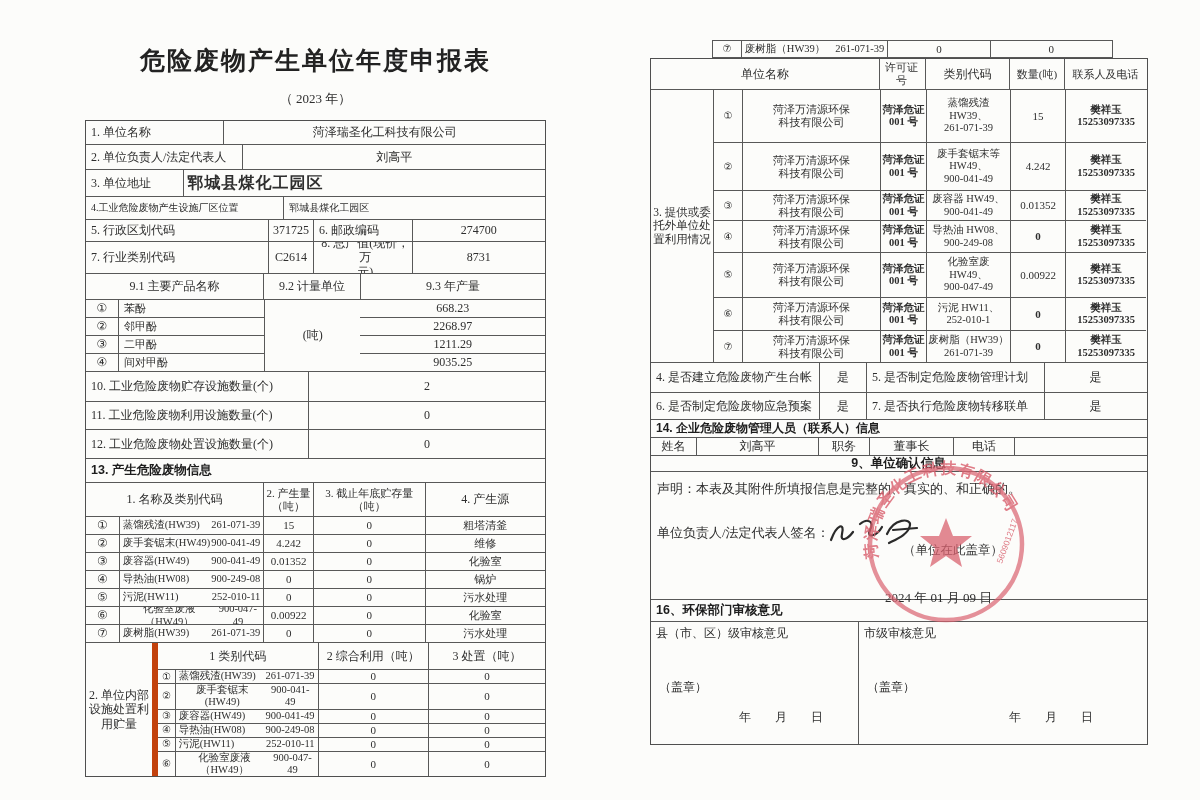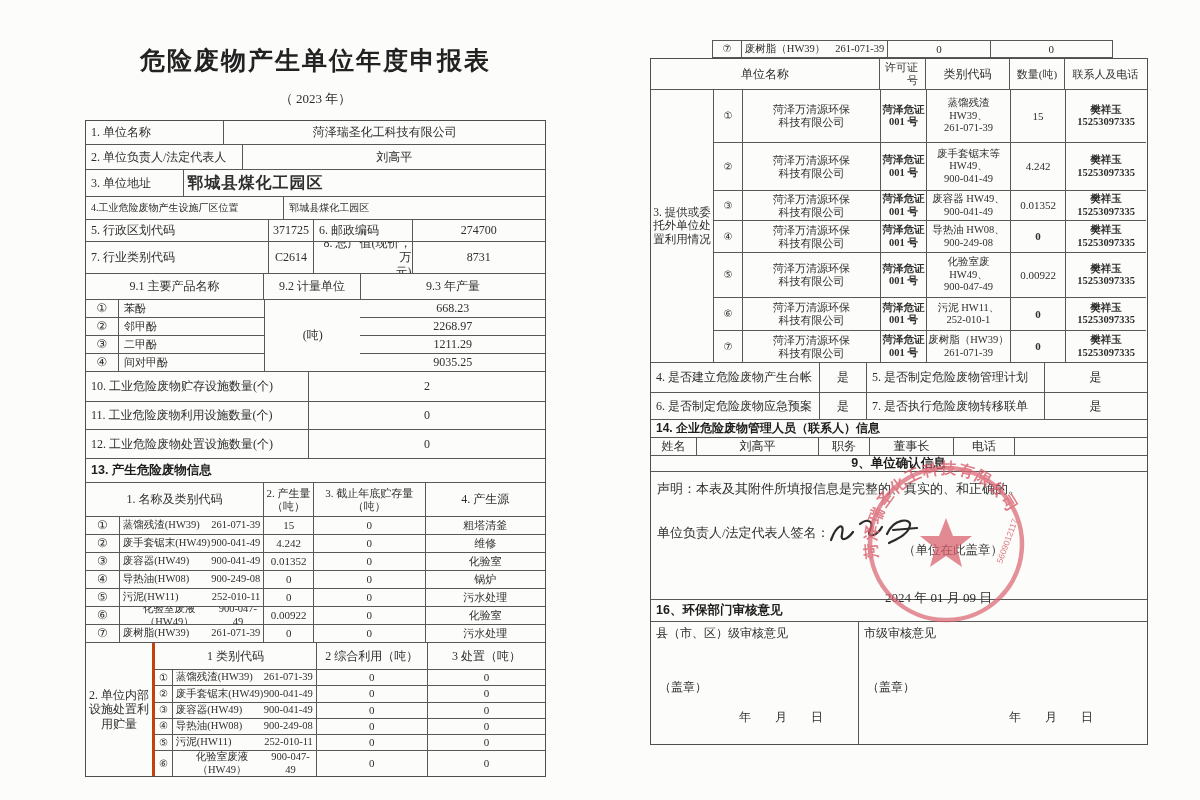--- a/index.html
+++ b/index.html
@@ -15,21 +15,21 @@
   .lp { left:85px; top:44px; width:461px; }
   .rp { left:650px; top:40px; width:498px; }
   .title { font-size:25px; font-weight:bold; text-align:center; letter-spacing:2px; color:#222; }
   .year  { text-align:center; font-size:13px; margin-top:13px; }
   .tbl { border:1.5px solid #4f4f4f; margin-top:12px; }
   .r { display:flex; border-top:1px solid #585858; align-items:stretch; }
   .tbl > .r:first-child { border-top:none; }
   .c { border-left:1px solid #585858; display:flex; align-items:center; justify-content:center;
        font-size:12px; line-height:1.18; text-align:center; overflow:hidden; }
   .r > .c:first-child, .r > .cell-first { border-left:none; }
-  .lab { justify-content:flex-start; text-align:right; padding-left:5px; }
+  .lab { justify-content:flex-start; text-align:center; padding-left:5px; }
   .pre { white-space:pre-line; }
   .b { font-weight:bold; }
   .hs { font-family:"Liberation Sans","DejaVu Sans",sans-serif; font-weight:bold; color:#1d1d1d; }
   .small { font-size:10px; }
   .sub { display:flex; flex-direction:column; }
   .sub .sr { display:flex; border-top:1px solid #585858; flex:1; }
   .sub .sr:first-child { border-top:none; }
   .namecode { justify-content:space-between; padding:0 3px; font-size:10.5px; }
   .addrval { justify-content:flex-start; font-size:16px; font-weight:bold; letter-spacing:1px; padding-left:4px; }
   .seal-note { color:#333; }
@@ -216,21 +216,21 @@
         </div>
       <div class="c" style="width:50px;font-size:11px">0</div>
       <div class="c" style="width:112px;font-size:11px">0</div>
       <div class="c" style="width:121px;font-size:11px">污水处理</div>
     </div>
 
     <div class="r" style="height:134px">
       <div class="c pre" style="width:68px;font-size:12px">2. 单位内部
 设施处置利
 用贮量</div>
-      <div class="sub" style="width:393px;border-left:3px solid #c2410c">
+      <div class="sub" style="width:393px;border-left:6px solid #c2410c">
         <div class="sr" style="flex:0 0 26px">
           <div class="c" style="width:162px;border-left:none">1 类别代码</div>
           <div class="c" style="width:112px">2 综合利用（吨）</div>
           <div class="c" style="width:119px">3 处置（吨）</div>
         </div>
         <div class="sr">
           <div class="c" style="width:17px;border-left:none;font-size:10px">①</div>
           <div class="c namecode" style="width:145px">
               <span>蒸馏残渣(HW39)</span>
               <span>261-071-39</span>

